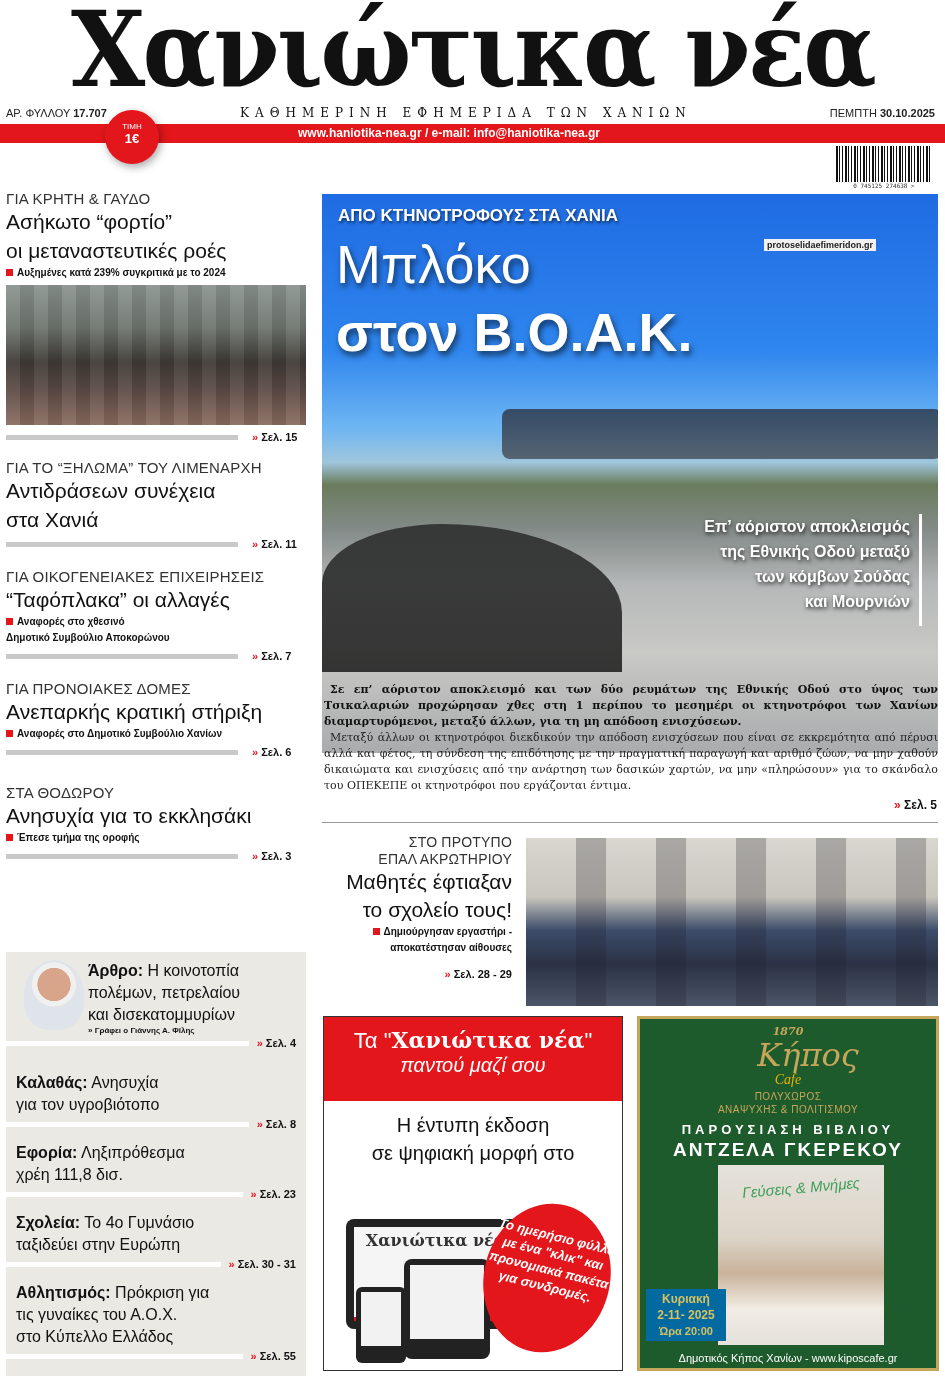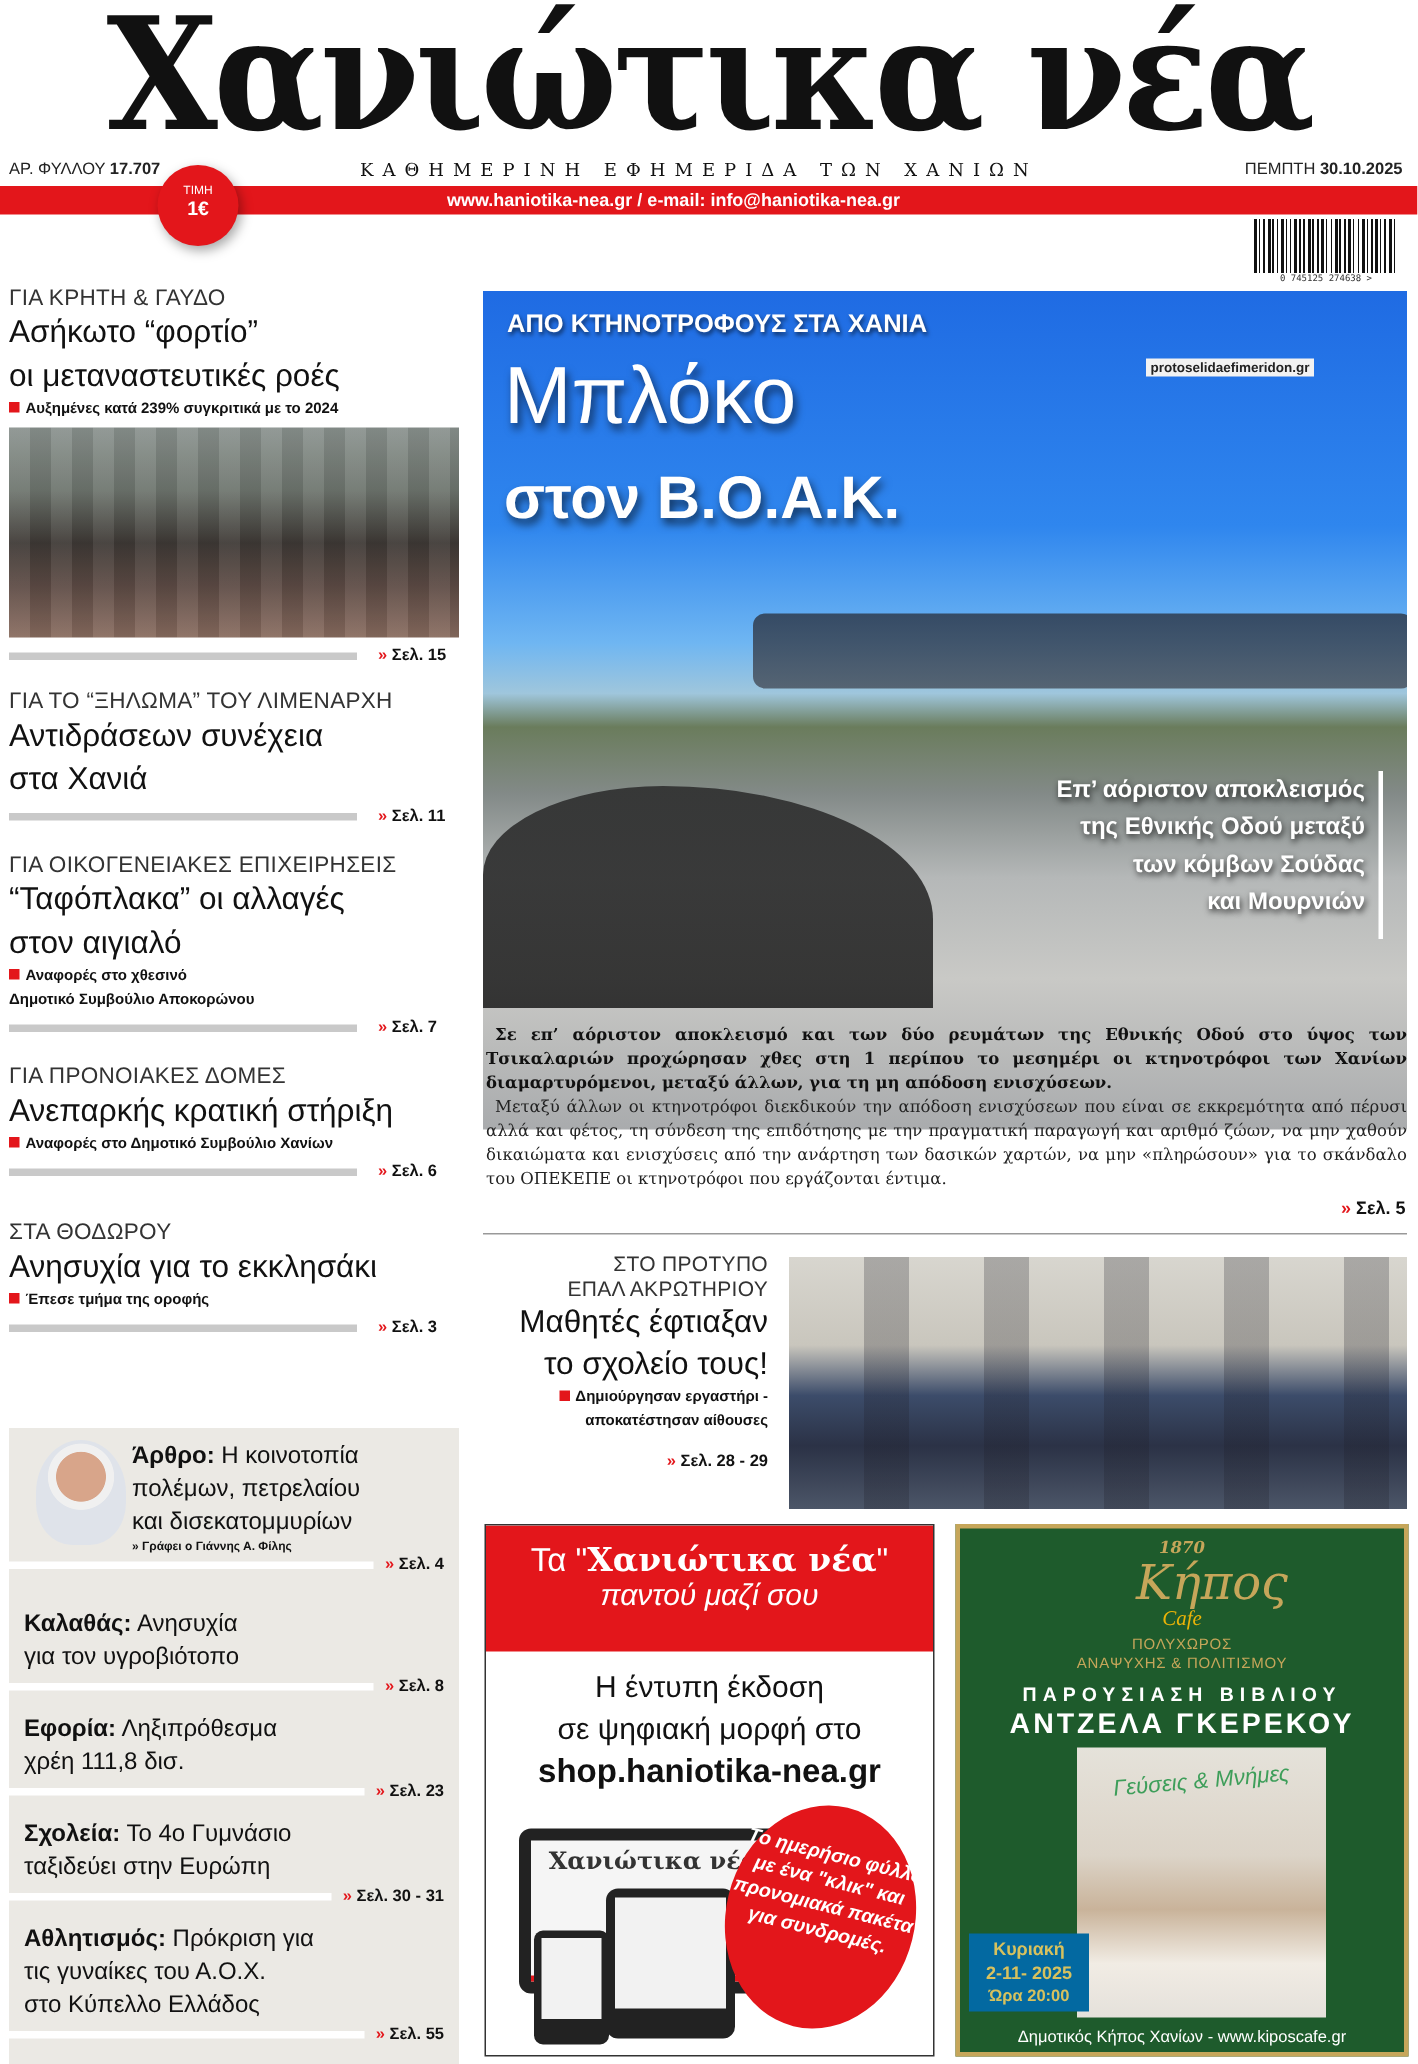--- a/index.html
+++ b/index.html
@@ -45,21 +45,21 @@
   .avatar { position: absolute; left: 18px; top: 8px; width: 60px; height: 70px; border-radius: 50% 50% 40% 40%; background: radial-gradient(circle at 50% 35%, #d8a58a 0 30%, #f0f0f0 31% 40%, #dfe3ea 41% 100%); }
   .byline { font-size: 8px; font-weight: bold; }
 
   
   .mainphoto { position: absolute; left: 322px; top: 194px; width: 616px; height: 559px; overflow: hidden;
     background: linear-gradient(180deg, #1f6be3 0%, #2f86ee 28%, #6fb6f2 42%, #9fc6dc 48%, #6a7c5c 52%, #838a88 60%, #b5b8b8 70%, #c9c9c6 82%, #a9abad 100%); }
   .mp-crowd { position: absolute; left: 0; top: 330px; width: 300px; height: 148px; background: linear-gradient(180deg, #2a2a2a, #1a1a1a); border-radius: 40% 60% 0 0; opacity: 0.85; }
   .mp-cars { position: absolute; left: 180px; top: 215px; width: 440px; height: 50px; background: linear-gradient(180deg, #2b3342, #444c58); border-radius: 8px; opacity: 0.8; }
   .mp-kicker { position: absolute; left: 16px; top: 12px; color: #fff; font-weight: bold; font-size: 17px; text-shadow: 1px 2px 3px rgba(0,0,0,0.6); }
   .mp-head1 { position: absolute; left: 14px; top: 40px; color: #fff; font-weight: normal; font-size: 54px; line-height: 60px; text-shadow: 2px 4px 6px rgba(0,0,0,0.6); }
-  .mp-head2 { position: absolute; left: 14px; top: 108px; color: #fff; font-weight: bold; font-size: 40px; line-height: 60px; text-shadow: 2px 4px 6px rgba(0,0,0,0.6); }
+  .mp-head2 { position: absolute; left: 14px; top: 108px; color: #fff; font-weight: bold; font-size: 54px; line-height: 60px; text-shadow: 2px 4px 6px rgba(0,0,0,0.6); }
   .mp-credit { position: absolute; left: 442px; top: 45px; background: #f2f2f2; color: #222; font-size: 9px; font-weight: bold; padding: 1px 3px; }
   .mp-caption { position: absolute; right: 28px; top: 320px; color: #fff; font-weight: bold; font-size: 16px; line-height: 25px; text-align: right; text-shadow: 1px 2px 4px rgba(0,0,0,0.8); }
   .mp-bar { position: absolute; right: 16px; top: 320px; width: 3px; height: 112px; background: #fff; }
 
   .lead { position: absolute; left: 324px; top: 682px; width: 614px; font-family: "DejaVu Serif", serif; font-size: 11px; line-height: 16px; text-align: justify; }
   .lead .bold { font-weight: bold; text-indent: 6px; }
   .lead .body { text-indent: 6px; color: #222; }
   .lead-ref { position: absolute; right: 8px; top: 798px; font-size: 12px; font-weight: bold; }
   .lead-ref .arr { color: #e3161b; }
   .hr1 { position: absolute; left: 322px; top: 822px; width: 616px; height: 1px; background: #999; }
@@ -145,21 +145,20 @@
     <div class="headline">στα Χανιά</div>
     <div class="pageref">
         <div class="rule"></div>
         <span class="ref"><span class="arr">»</span> <span>Σελ. 11</span></span>
       </div>
   </div>
 
   <div class="story" style="margin-top:18px">
     <div class="kicker">ΓΙΑ ΟΙΚΟΓΕΝΕΙΑΚΕΣ ΕΠΙΧΕΙΡΗΣΕΙΣ</div>
     <div class="headline">“Ταφόπλακα” οι αλλαγές</div>
-    <div class="headline">στον αιγιαλό</div>
     <div class="sub"><span class="sq"></span><span>Αναφορές στο χθεσινό</span></div>
     <div class="sub">Δημοτικό Συμβούλιο Αποκορώνου</div>
     <div class="pageref">
         <div class="rule"></div>
         <span class="ref"><span class="arr">»</span> <span>Σελ. 7</span></span>
       </div>
   </div>
 
   <div class="story" style="margin-top:18px">
     <div class="kicker">ΓΙΑ ΠΡΟΝΟΙΑΚΕΣ ΔΟΜΕΣ</div>
@@ -264,21 +263,20 @@
 <div class="schoolphoto"></div>
 
 <div class="ad1">
   <div class="top">
     <div class="l1"><span>Τα "</span><b>Χανιώτικα νέα</b><span>"</span></div>
     <div class="l2">παντού μαζί σου</div>
   </div>
   <div class="mid">
     <div>Η έντυπη έκδοση</div>
     <div>σε ψηφιακή μορφή στο</div>
-    <div class="url">shop.haniotika-nea.gr</div>
   </div>
   <div class="devices">
     <div class="mon">
         <div class="scr">Χανιώτικα νέα</div>
       </div>
     <div class="tab">
         <div class="scr"></div>
       </div>
     <div class="phone">
         <div class="scr"></div>

